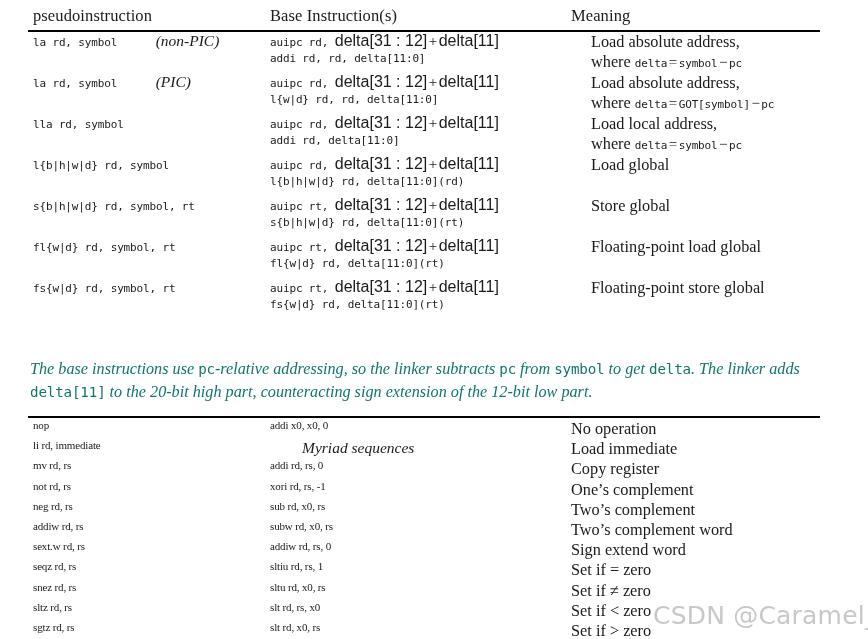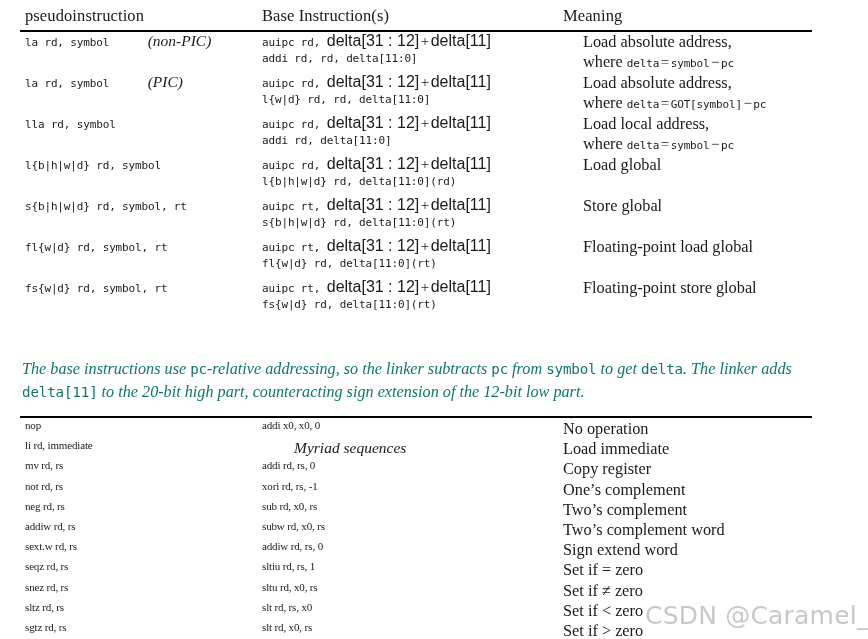--- a/index.html
+++ b/index.html
@@ -11,21 +11,21 @@
     width: 868px;
     height: 639px;
     position: relative;
     overflow: hidden;
     font-family: "Liberation Serif", "DejaVu Serif", serif;
     color: #1a1a1a;
   }
 
   .sheet {
     position: absolute;
-    left: 0;
+    left: 8px;
     top: 0;
     width: 776px;
     height: 639px;
   }
 
   
   .rule {
     position: absolute;
     left: 20px;
     width: 792px;

